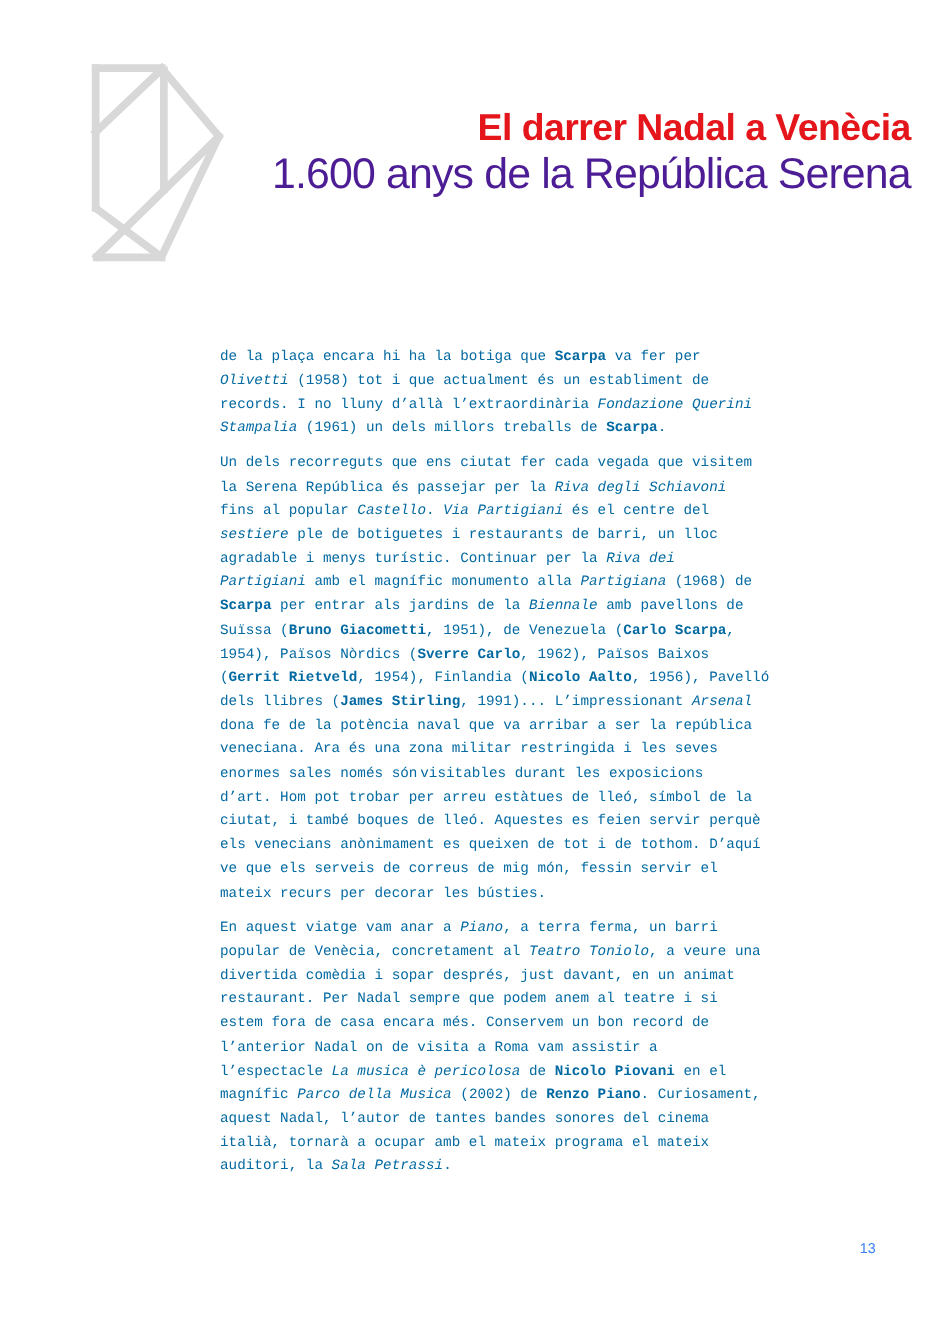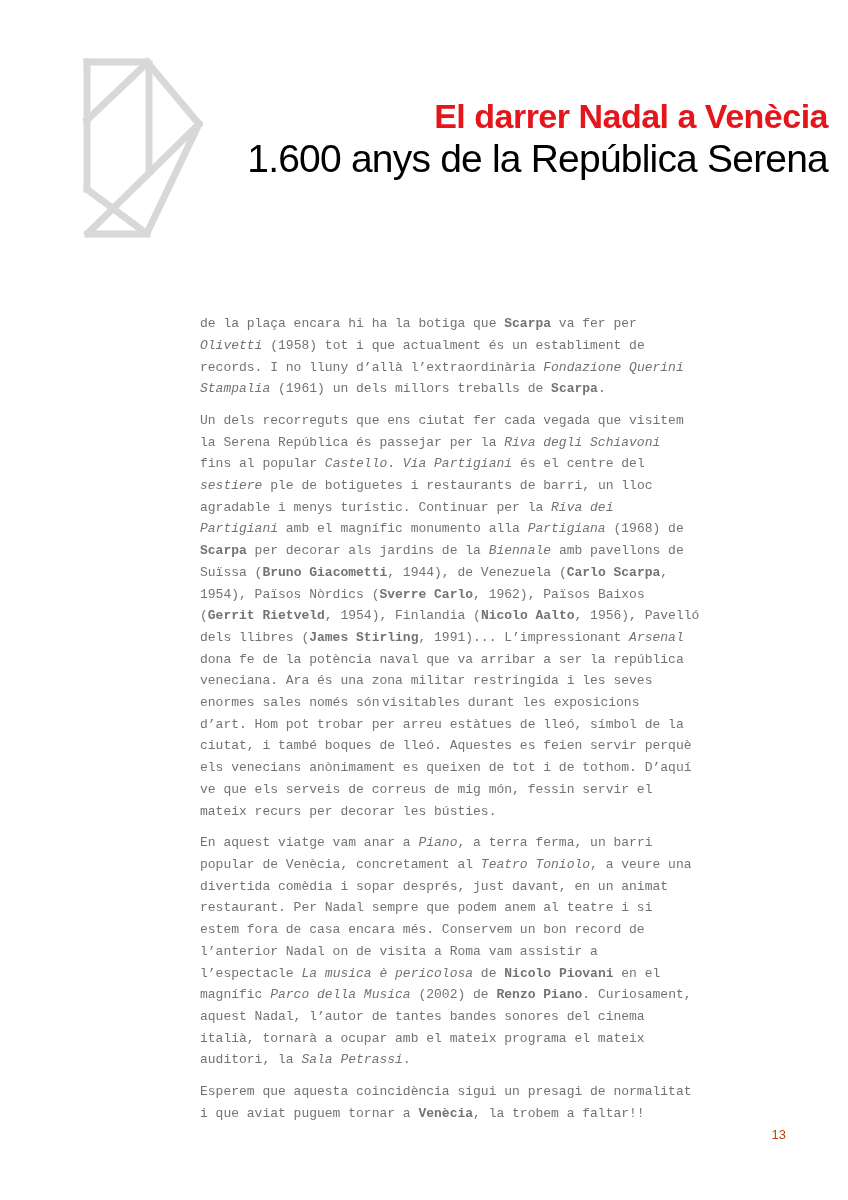--- a/index.html
+++ b/index.html
@@ -34,45 +34,45 @@
     font-weight: bold;
     line-height: 40px;
     letter-spacing: -0.5px;
     color: #e4151b; 
   }
   .subtitle {
     font-size: 39px;
     font-weight: normal;
     line-height: 46px;
     letter-spacing: -0.8px;
-    color: #000000;
+    color: #4c1d95;
   }
   .article {
     position: absolute;
     left: 200px;
     top: 248px;
     width: 625px;
     font-family: "Liberation Mono", "DejaVu Sans Mono", monospace;
     font-size: 13px;
     line-height: 21.7px;
-    color: #737373;
+    color: #0369a1;
     white-space: pre-wrap;
   }
   .para {
     margin: 0 0 10px 0;
   }
   .run-bold   { font-weight: bold; }
   .run-italic { font-style: italic; }
   .run-normal { font-weight: normal; font-style: normal; }
   .page-number {
     position: absolute;
     top: 1127px;
-    right: 62px;
+    right: 52px;
     font-size: 13px;
-    color: #c2410c;
+    color: #3b82f6;
   }
 </style>
 </head>
 <body>
 
 <div class="page">
 
   <div class="logo">
     <svg width="124" height="190" viewBox="0 0 124 190" xmlns="http://www.w3.org/2000/svg">
       <g fill="none" stroke="#d8d8d8" stroke-width="7" stroke-linecap="square">
@@ -98,40 +98,39 @@
     
   <p class="para"><span class="run-normal">de la plaça encara hi ha la botiga que </span><span class="run-bold">Scarpa</span><span class="run-normal"> va fer per
 </span><span class="run-italic">Olivetti</span><span class="run-normal"> (1958) tot i que actualment és un establiment de
 records. I no lluny d’allà l’extraordinària </span><span class="run-italic">Fondazione Querini
 Stampalia</span><span class="run-normal"> (1961) un dels millors treballs de </span><span class="run-bold">Scarpa</span><span class="run-normal">.</span></p><p class="para"><span class="run-normal">Un dels recorreguts que ens ciutat fer cada vegada que visitem
 la Serena República és passejar per la </span><span class="run-italic">Riva degli Schiavoni</span><span class="run-normal">
 fins al popular </span><span class="run-italic">Castello</span><span class="run-normal">. </span><span class="run-italic">Via Partigiani</span><span class="run-normal"> és el centre del
 </span><span class="run-italic">sestiere</span><span class="run-normal"> ple de botiguetes i restaurants de barri, un lloc
 agradable i menys turístic. Continuar per la </span><span class="run-italic">Riva dei
 Partigiani</span><span class="run-normal"> amb el magnífic monumento alla </span><span class="run-italic">Partigiana</span><span class="run-normal"> (1968) de
-</span><span class="run-bold">Scarpa</span><span class="run-normal"> per decorar als jardins de la </span><span class="run-italic">Biennale</span><span class="run-normal"> amb pavellons de
-Suïssa (</span><span class="run-bold">Bruno Giacometti</span><span class="run-normal">, 1944), de Venezuela (</span><span class="run-bold">Carlo Scarpa</span><span class="run-normal">,
+</span><span class="run-bold">Scarpa</span><span class="run-normal"> per entrar als jardins de la </span><span class="run-italic">Biennale</span><span class="run-normal"> amb pavellons de
+Suïssa (</span><span class="run-bold">Bruno Giacometti</span><span class="run-normal">, 1951), de Venezuela (</span><span class="run-bold">Carlo Scarpa</span><span class="run-normal">,
 1954), Països Nòrdics (</span><span class="run-bold">Sverre Carlo</span><span class="run-normal">, 1962), Països Baixos
 (</span><span class="run-bold">Gerrit Rietveld</span><span class="run-normal">, 1954), Finlandia (</span><span class="run-bold">Nicolo Aalto</span><span class="run-normal">, 1956), Pavelló
 dels llibres (</span><span class="run-bold">James Stirling</span><span class="run-normal">, 1991)... L’impressionant </span><span class="run-italic">Arsenal</span><span class="run-normal">
 dona fe de la potència naval que va arribar a ser la república
 veneciana. Ara és una zona militar restringida i les seves
 enormes sales només són visitables durant les exposicions
 d’art. Hom pot trobar per arreu estàtues de lleó, símbol de la
 ciutat, i també boques de lleó. Aquestes es feien servir perquè
 els venecians anònimament es queixen de tot i de tothom. D’aquí
 ve que els serveis de correus de mig món, fessin servir el
 mateix recurs per decorar les bústies.</span></p><p class="para"><span class="run-normal">En aquest viatge vam anar a </span><span class="run-italic">Piano</span><span class="run-normal">, a terra ferma, un barri
 popular de Venècia, concretament al </span><span class="run-italic">Teatro Toniolo</span><span class="run-normal">, a veure una
 divertida comèdia i sopar després, just davant, en un animat
 restaurant. Per Nadal sempre que podem anem al teatre i si
 estem fora de casa encara més. Conservem un bon record de
 l’anterior Nadal on de visita a Roma vam assistir a
 l’espectacle </span><span class="run-italic">La musica è pericolosa</span><span class="run-normal"> de </span><span class="run-bold">Nicolo Piovani</span><span class="run-normal"> en el
 magnífic </span><span class="run-italic">Parco della Musica</span><span class="run-normal"> (2002) de </span><span class="run-bold">Renzo Piano</span><span class="run-normal">. Curiosament,
 aquest Nadal, l’autor de tantes bandes sonores del cinema
 italià, tornarà a ocupar amb el mateix programa el mateix
-auditori, la </span><span class="run-italic">Sala Petrassi</span><span class="run-normal">.</span></p><p class="para"><span class="run-normal">Esperem que aquesta coincidència sigui un presagi de normalitat
-i que aviat puguem tornar a </span><span class="run-bold">Venècia</span><span class="run-normal">, la trobem a faltar!!</span></p></div>
+auditori, la </span><span class="run-italic">Sala Petrassi</span><span class="run-normal">.</span></p></div>
 
   <div class="page-number">13</div>
 
 </div>
 
 </body></html>

